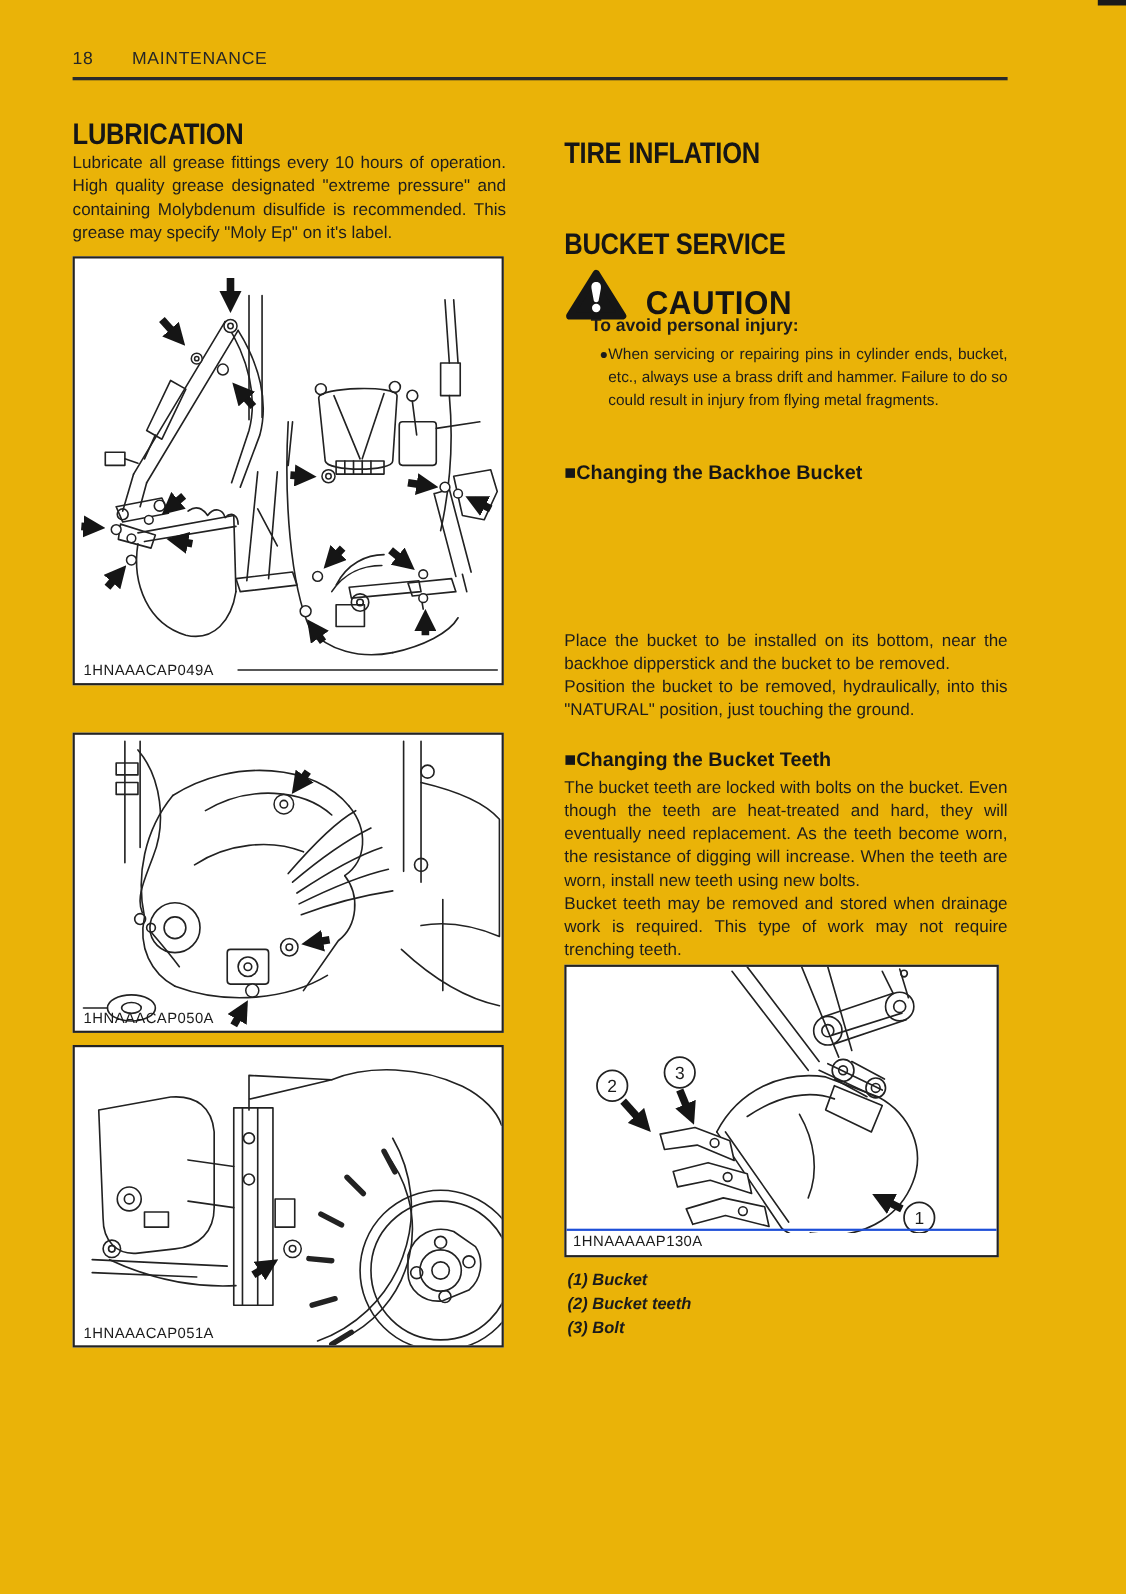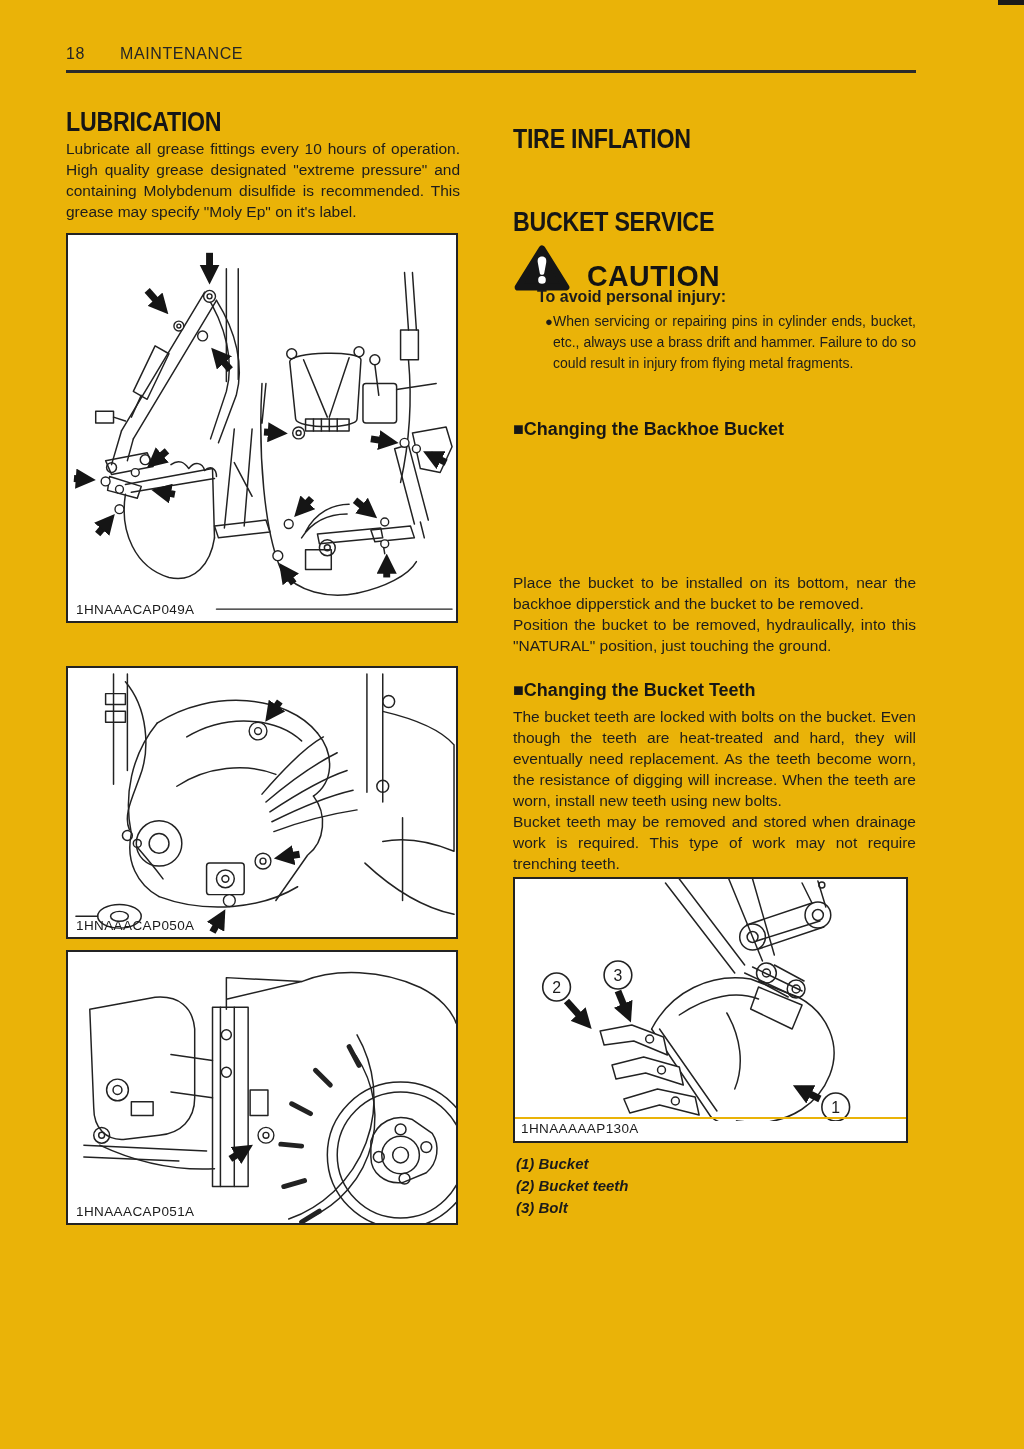--- a/index.html
+++ b/index.html
@@ -34,21 +34,21 @@
   .bullet-item { left:545px; top:311px; width:371px; }
   .bullet-glyph { position:absolute; left:0; top:3px; font-size:13px; }
   .bullet-text { margin-left:8px; font-size:14px; font-weight:400;
     line-height:21px; text-align:justify; }
 
   
   figure { margin:0; background:#fff; border:2px solid #232323; box-sizing:border-box; }
   .figcap { position:absolute; left:8px; bottom:4px; font-size:13.5px;
     letter-spacing:0.4px; color:#1b1b1b; }
   .fig4-capstrip { position:absolute; left:0; right:0; bottom:0; height:22px;
-    border-top:2px solid #eab308; }
+    border-top:2px solid #1d4ed8; }
   .fig4-capstrip span { position:absolute; left:6px; top:2px; font-size:13.5px;
     letter-spacing:0.4px; }
   svg.draw { display:block; }
   .ln { stroke:#222; stroke-width:1.5; fill:none; stroke-linecap:round; stroke-linejoin:round; }
   .lnw { stroke:#222; stroke-width:1.5; fill:#fff; stroke-linejoin:round; }
   .arrow { stroke:#151515; stroke-width:7; }
   .fitting { stroke:#222; stroke-width:1.4; fill:#fff; }
   .callout-circle { stroke:#222; stroke-width:1.6; fill:#fff; }
   .callout-num { font-family:"Liberation Sans",sans-serif; font-size:16px; fill:#1b1b1b; }
 

